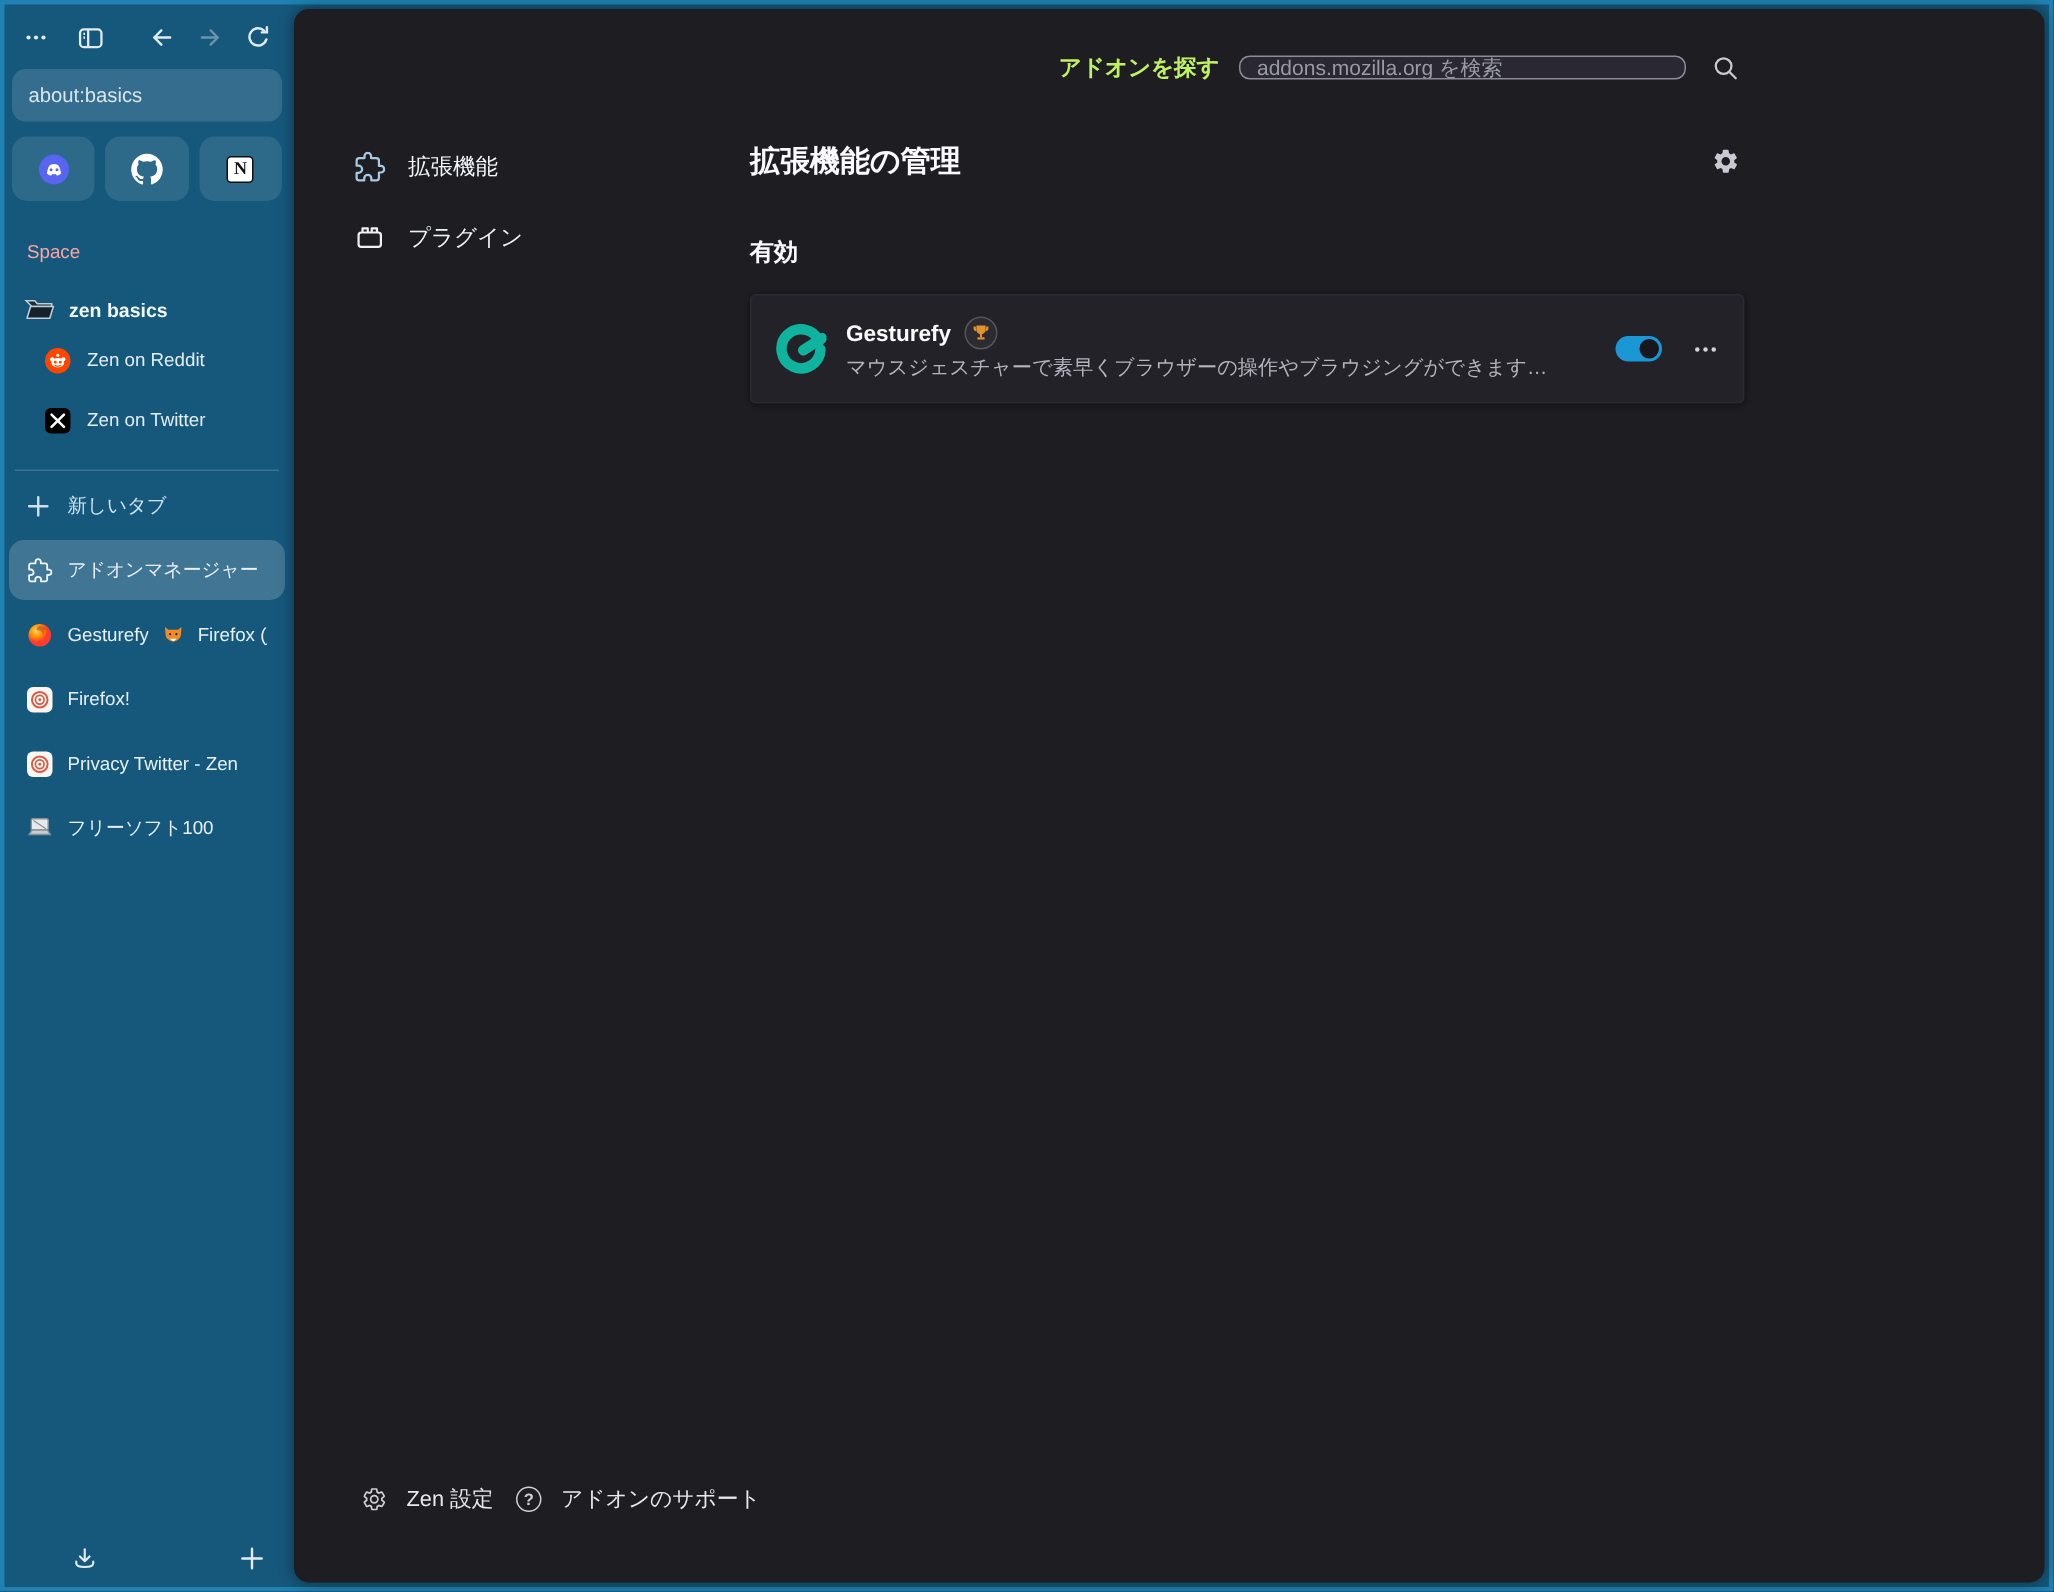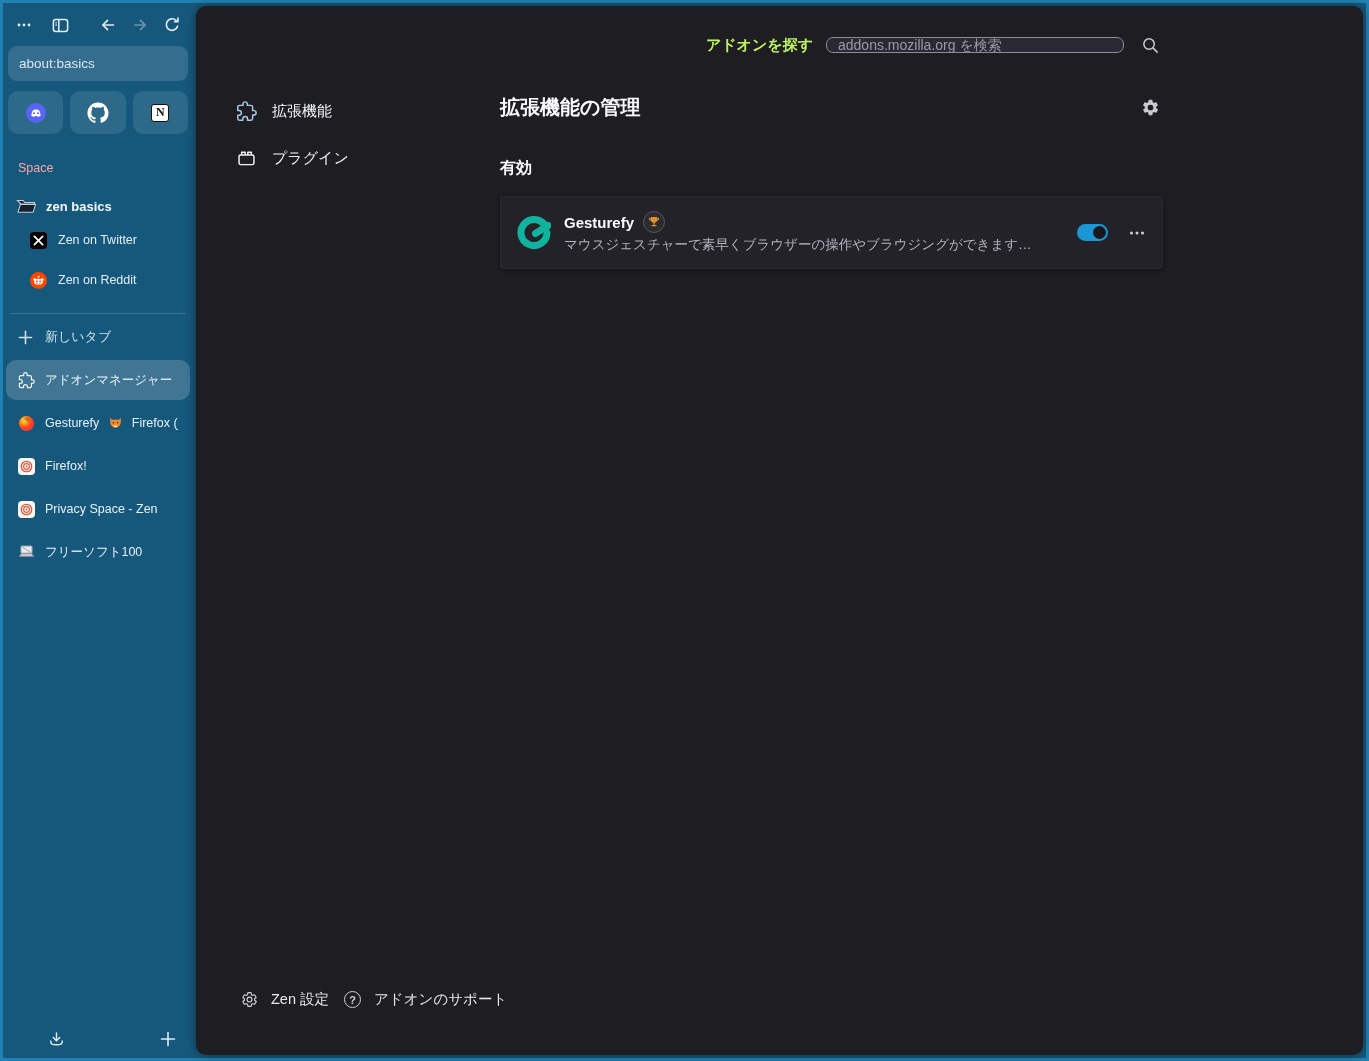--- a/index.html
+++ b/index.html
@@ -168,42 +168,42 @@
     <span>
       <svg width="21" height="18" viewBox="0 0 22 18">
           <path d="M1.5 3.2h6l1.8 2.1h10v2H5.5z" fill="#1d2b36" stroke="#c3cdd6" stroke-width="1.1"></path>
           <path d="M4.6 7.3h15.9l-2.5 8.2H2.1z" fill="#15212b" stroke="#c3cdd6" stroke-width="1.1" stroke-linejoin="round"></path>
         </svg>
     </span>
     <span>zen basics</span>
   </div>
 
   <div class="sub-tab">
-    <span class="xfav">
-      <svg width="11" height="11" viewBox="0 0 12 12" stroke="#fff" stroke-width="1.9" stroke-linecap="round">
-          <path d="M1.5 1.5 10.5 10.5"></path>
-          <path d="M10.5 1.5 1.5 10.5"></path>
-        </svg>
-    </span>
-    <span>Zen on Twitter</span>
-  </div>
-
-  <div class="sub-tab">
     <span class="redditfav">
       <svg width="13" height="13" viewBox="0 0 14 14">
           <circle cx="3" cy="6" r="1.5" fill="#fff"></circle>
           <circle cx="11" cy="6" r="1.5" fill="#fff"></circle>
           <circle cx="7" cy="3" r="1.1" fill="#fff"></circle>
           <ellipse cx="7" cy="8.4" rx="4.6" ry="3.4" fill="#fff"></ellipse>
           <circle cx="5.2" cy="8" r="1" fill="#ff4500"></circle>
           <circle cx="8.8" cy="8" r="1" fill="#ff4500"></circle>
           <path d="M5 10.3c1.3.9 2.7.9 4 0" stroke="#ff4500" stroke-width=".9" fill="none" stroke-linecap="round"></path>
         </svg>
     </span>
     <span>Zen on Reddit</span>
+  </div>
+
+  <div class="sub-tab">
+    <span class="xfav">
+      <svg width="11" height="11" viewBox="0 0 12 12" stroke="#fff" stroke-width="1.9" stroke-linecap="round">
+          <path d="M1.5 1.5 10.5 10.5"></path>
+          <path d="M10.5 1.5 1.5 10.5"></path>
+        </svg>
+    </span>
+    <span>Zen on Twitter</span>
   </div>
 
   <div class="sep"></div>
 
   <div class="newtab">
     <span>
       <svg width="15" height="15" viewBox="0 0 16 16" stroke="#cfe2ee" stroke-width="1.7" stroke-linecap="round">
           <path d="M8 1.5v13M1.5 8h13"></path>
         </svg>
     </span>
@@ -257,21 +257,21 @@
   </div>
 
   <div class="tab">
     <span class="zenfav">
       <svg width="13" height="13" viewBox="0 0 14 14" fill="none" stroke="#d95b43">
           <circle cx="7" cy="7" r="5.6" stroke-width="1.4"></circle>
           <circle cx="7" cy="7" r="3.1" stroke-width="1.2"></circle>
           <circle cx="7" cy="7" r="1" fill="#d95b43" stroke="none"></circle>
         </svg>
     </span>
-    <span class="lbl">Privacy Space - Zen</span>
+    <span class="lbl">Privacy Twitter - Zen</span>
   </div>
 
   <div class="tab">
     <span class="fav">
       <svg width="17" height="15" viewBox="0 0 18 16">
           <rect x="3" y="2" width="12" height="8" rx="1" fill="#e7e9ec" stroke="#8a9097"></rect>
           <path d="M1.5 13.2 3.5 10h11l2 3.2z" fill="#c9cdd2" stroke="#8a9097"></path>
           <path d="M4.5 3.2 13.4 9" stroke="#8a9097" stroke-width=".8"></path>
         </svg>
     </span>

